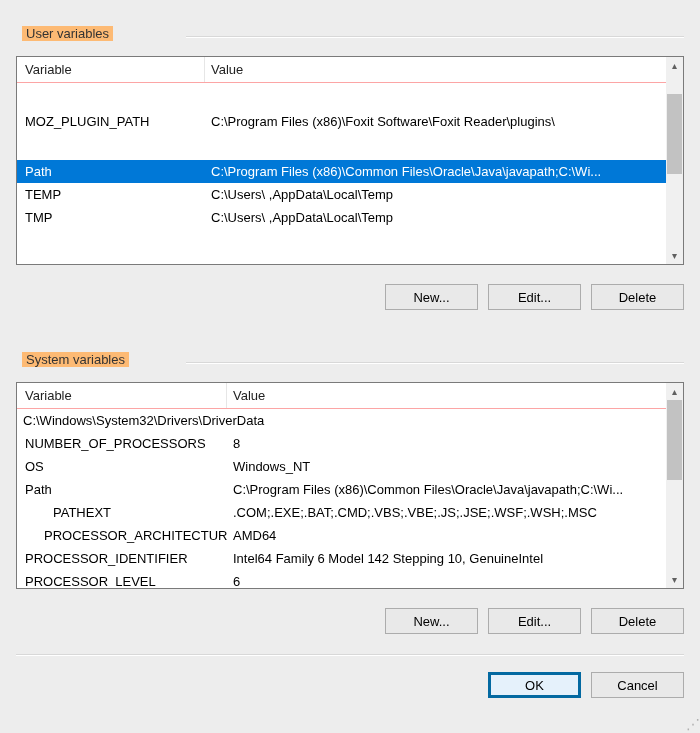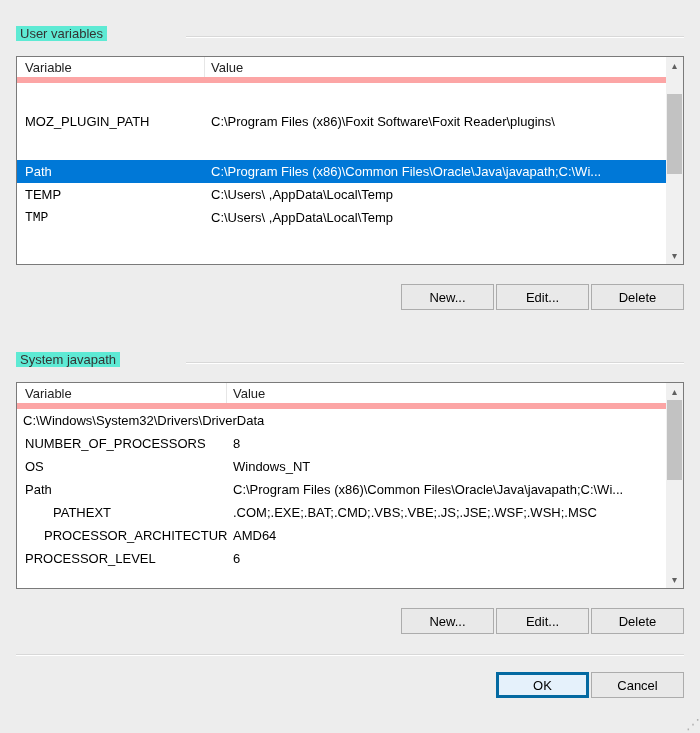--- a/index.html
+++ b/index.html
@@ -15,24 +15,25 @@
     overflow: hidden;
   }
   .panel {
     position: absolute;
     left: 16px;
     right: 16px;
   }
   .group-label {
     font-size: 13px;
     color: #333;
-    background: #5eead4;
+    background: #fdba74;
     padding: 0 4px;
     position: relative;
     display: inline-block;
+    margin-left: 6px;
     top: 8px;
     z-index: 2;
   }
   .group-hr {
     position: absolute;
     left: 170px;
     right: 0px;
     top: 0px;
     border-top: 1px solid #d8d8d8;
     border-bottom: 1px solid #fff;
@@ -40,21 +41,21 @@
   }
   .listbox {
     background: #fff;
     border: 1px solid #7a7a7a;
     position: relative;
     overflow: hidden;
   }
   .list-header {
     display: flex;
     height: 26px;
-    border-bottom: 6px solid #fca5a5;
+    border-bottom: 1px solid #fca5a5;
     align-items: center;
     font-size: 13px;
     color: #222;
   }
   .col-var {
     width: 188px;
     padding-left: 8px;
     height: 100%;
     display: flex;
     align-items: center;
@@ -112,21 +113,21 @@
   }
   .sb-track { flex: 1; position: relative; }
   .sb-thumb {
     position: absolute;
     left: 1px; right: 1px;
     background: #c2c2c2;
   }
   .button-row {
     display: flex;
     justify-content: flex-end;
-    gap: 2px;
+    gap: 10px;
   }
   .btn {
     width: 93px;
     height: 26px;
     background: #e9e9e9;
     border: 1px solid #acacac;
     font-family: inherit;
     font-size: 13px;
     color: #000;
     cursor: default;
@@ -180,42 +181,42 @@
         </div>
         <div class="row selected">
           <div class="col-var" style="width: 188px;">Path</div>
           <div class="col-val">C:\Program Files (x86)\Common Files\Oracle\Java\javapath;C:\Wi...</div>
         </div>
         <div class="row">
           <div class="col-var" style="width: 188px;">TEMP</div>
           <div class="col-val">C:\Users\          ,AppData\Local\Temp</div>
         </div>
         <div class="row">
-          <div class="col-var" style="width: 188px; font-family: Liberation Mono, monospace;">TMP</div>
+          <div class="col-var" style="width: 188px;">TMP</div>
           <div class="col-val">C:\Users\          ,AppData\Local\Temp</div>
         </div>
       </div>
     <div class="scrollbar">
       <div class="sb-btn">▴</div>
       <div class="sb-track">
           <div class="sb-thumb" style="top:20px;height:80px;"></div>
         </div>
       <div class="sb-btn">▾</div>
     </div>
   </div>
 </div>
 
 <div class="panel button-row" style="top:284px;">
   <button class="btn">New...</button>
   <button class="btn">Edit...</button>
   <button class="btn">Delete</button>
 </div>
 
 <div class="panel" style="top:344px;">
-  <span class="group-label">System javapath</span>
+  <span class="group-label">System variables</span>
   <div class="group-hr" style="top:18px;"></div>
 </div>
 
 <div class="panel" style="top:382px;">
   <div class="listbox" style="height:207px;">
     <div class="list-header">
       <div class="col-var" style="width:210px;">Variable</div>
       <div class="col-val">Value</div>
     </div>
     <div class="rows" id="system-rows">
@@ -236,20 +237,24 @@
         </div>
         <div class="row">
           <div class="col-var" style="width: 210px; padding-left: 36px;">PATHEXT</div>
           <div class="col-val">.COM;.EXE;.BAT;.CMD;.VBS;.VBE;.JS;.JSE;.WSF;.WSH;.MSC</div>
         </div>
         <div class="row">
           <div class="col-var" style="width: 210px; padding-left: 27px;">PROCESSOR_ARCHITECTURE</div>
           <div class="col-val">AMD64</div>
         </div>
         <div class="row">
+          <div class="col-var" style="width: 210px;">PROCESSOR_IDENTIFIER</div>
+          <div class="col-val">Intel64 Family 6 Model 142 Stepping 10, GenuineIntel</div>
+        </div>
+        <div class="row">
           <div class="col-var" style="width: 210px;">PROCESSOR_LEVEL</div>
           <div class="col-val">6</div>
         </div>
       </div>
     <div class="scrollbar">
       <div class="sb-btn">▴</div>
       <div class="sb-track">
           <div class="sb-thumb" style="top:0;height:80px;"></div>
         </div>
       <div class="sb-btn">▾</div>

